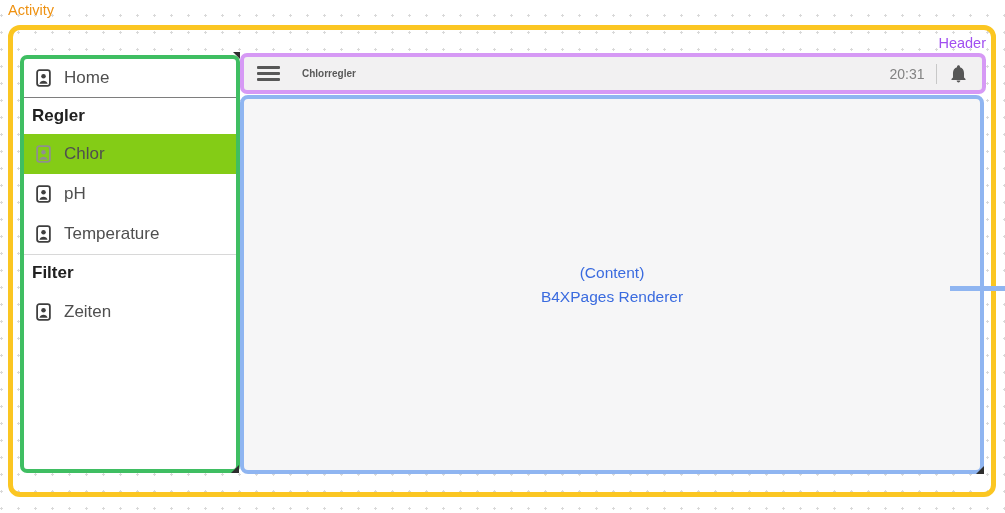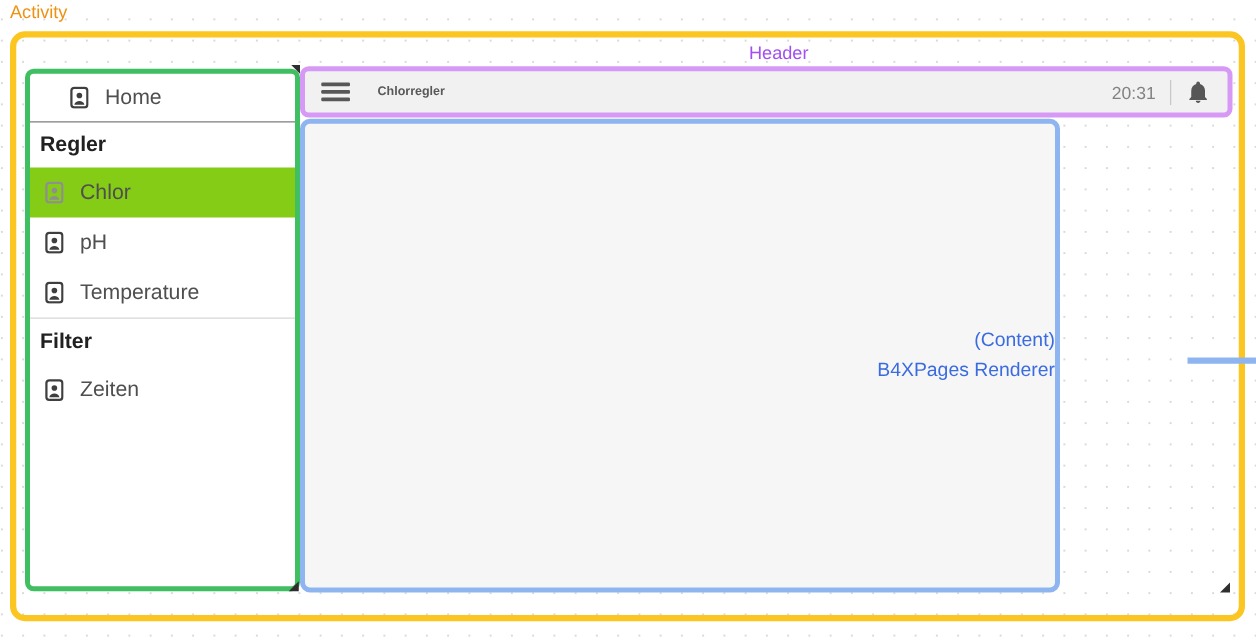--- a/index.html
+++ b/index.html
@@ -9,39 +9,39 @@
   .stage{
     position:relative; width:1005px; height:513px; overflow:hidden;
     background:#ffffff;
     background-image:radial-gradient(circle, #d9d9d9 1.1px, transparent 1.2px);
     background-size:17px 17px; background-position:10px 7px;
   }
 
   .activity-label{ position:absolute; left:8px; top:2px; font-size:14.5px; color:#ee9111; }
   .region-label{ position:absolute; top:35px; font-size:14.5px; text-align:center; }
   .sidebar-label{ left:20px; width:220px; color:#21a348; }
-  .header-label{ left:250px; width:746px; color:#a14ff0; }
+  .header-label{ left:240px; width:746px; color:#a14ff0;text-align:right; }
 
   .activity-box{
     position:absolute; left:8px; top:25px; width:988px; height:472px;
     border:5px solid #fbc622; border-radius:12px; background:transparent;
   }
 
   
   .sidebar-box{
     position:absolute; left:20px; top:55px; width:220px; height:418px;
     border:4px solid #3fbe62; border-radius:7px; background:#ffffff;
     display:flex; flex-direction:column; overflow:hidden;
   }
   .side-item{
     display:flex; align-items:center; gap:13px; padding:0 0 0 12px;
     height:40px; flex:0 0 auto; color:#4f4f4f; font-size:17px; cursor:pointer;
   }
   .side-item .icon{ color:#3f3f3f; display:flex; align-items:center; }
-  .side-item.home{ height:38px;margin-left:20px; }
+  .side-item.home{ height:38px; }
   .side-item.selected{ background:#84cc16; }
   .side-item.selected .icon{ color:#8f8f8f; }
   .side-item.tall{ height:42px; }
   .side-section{
     display:flex; align-items:center; padding-left:8px; height:36px; flex:0 0 auto;
     font-weight:bold; font-size:17px; color:#212121;
   }
   .divider{ height:1px; flex:0 0 auto; width:100%; }
   .divider.dark{ background:#7e7e7e; }
   .divider.light{ background:#d8d8d8; }
@@ -55,23 +55,23 @@
   .hamburger{ width:23px; height:15px; display:flex; flex-direction:column; justify-content:space-between; cursor:pointer; }
   .hamburger span{ display:block; height:2.6px; background:#575757; border-radius:1px; }
   .header-title{ margin-left:22px; font-weight:bold; font-size:10px; color:#595959; }
   .header-spacer{ flex:1; }
   .header-time{ font-size:14px; color:#828282; }
   .vsep{ width:1.5px; height:20px; background:#c8c8c8; margin:0 11px; }
   .bell{ color:#575757; display:flex; align-items:center; cursor:pointer; }
 
   
   .content-box{
-    position:absolute; left:240px; top:95px; width:608px; height:379px;
+    position:absolute; left:240px; top:95px; width:744px; height:379px;
     border:4px solid #8fb5f1; border-radius:8px; background:#f6f6f7;
-    display:flex; flex-direction:column; align-items:flex-end; justify-content:center;
+    display:flex; flex-direction:column; align-items:center; justify-content:center;
   }
   .content-text{ text-align:center; color:#3a6bdf; font-size:15.5px; line-height:24px; }
 
   
   .anchor-line{ position:absolute; left:950px; top:286px; width:55px; height:5px; background:#8fb5f1; z-index:6; }
   .handle{ position:absolute; width:0; height:0; z-index:7; }
   .handle.br{ border-left:8px solid transparent; border-bottom:8px solid #2e2e2e; }
   .handle.tr{ border-left:7px solid transparent; border-top:7px solid #2e2e2e; }
   .h-content{ left:976px; top:466px; }
   .h-sidebar-bottom{ left:231px; top:465px; }

